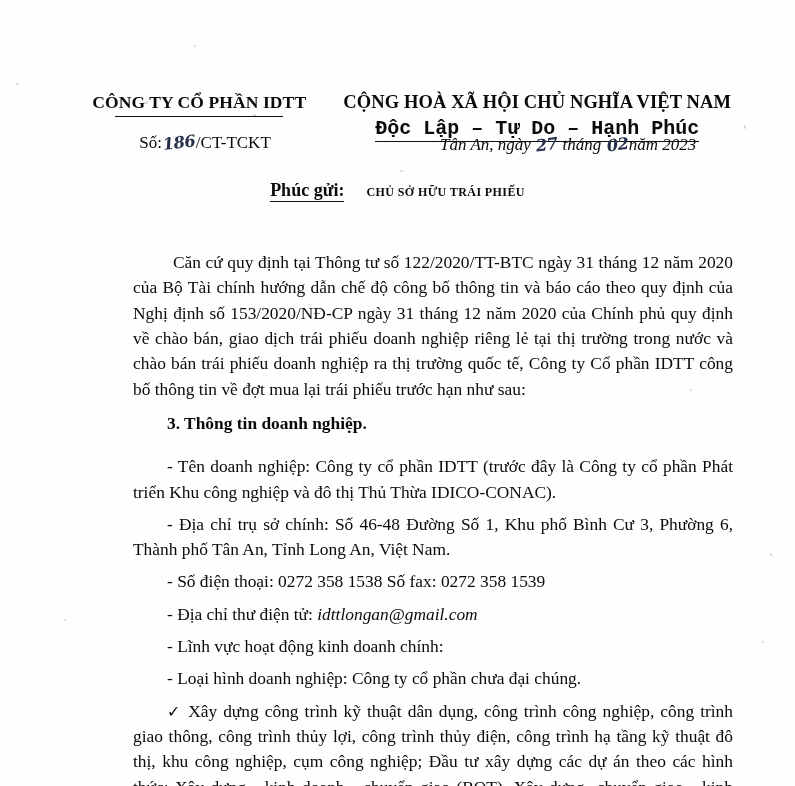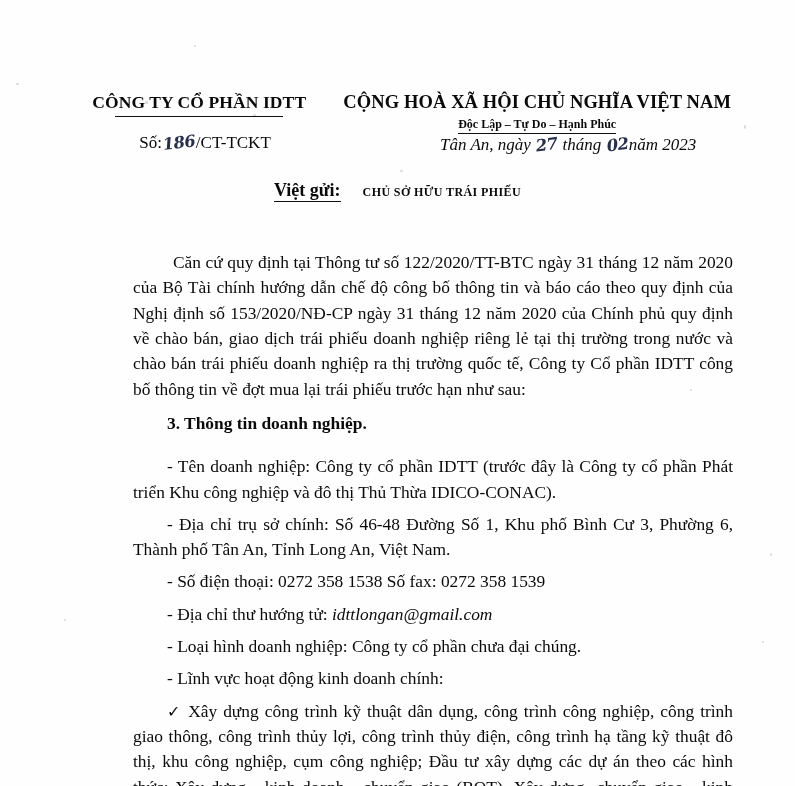--- a/index.html
+++ b/index.html
@@ -56,26 +56,27 @@
     white-space: nowrap;
   }
   .nation-name {
     font-weight: bold;
     font-size: 18.5px;
     letter-spacing: .1px;
     white-space: nowrap;
   }
   .motto {
     font-weight: bold;
-    font-size: 12px;
+    font-size: 20px;
     margin-top: 4px;
     display: inline-block;
     border-bottom: 1.6px solid #111;
     padding-bottom: 1px;
     white-space: nowrap;
+    font-family: Liberation Mono, monospace;
   }
   .rule-under-org {
     width: 168px;
     height: 0;
     border-top: 1.7px solid #111;
     margin: 3px auto 0 auto;
   }
 
   .doc-no {
     position: absolute;
@@ -187,43 +188,43 @@
   </div>
 
   <div class="place-date">
     <span>Tân An, ngày</span>
     <span class="hand">27</span>
     <span>tháng</span>
     <span class="hand">02</span><span>năm 2023</span>
   </div>
 
   <div class="recipient">
-    <span class="to-label">Việt gửi:</span><span class="to-value">CHỦ SỞ HỮU TRÁI PHIẾU</span>
+    <span class="to-label">Phúc gửi:</span><span class="to-value">CHỦ SỞ HỮU TRÁI PHIẾU</span>
   </div>
 
   <div class="body">
 
     <p class="para indent">Căn cứ quy định tại Thông tư số 122/2020/TT-BTC ngày 31 tháng 12 năm 2020 của Bộ Tài chính hướng dẫn chế độ công bố thông tin và báo cáo theo quy định của Nghị định số 153/2020/NĐ-CP ngày 31 tháng 12 năm 2020 của Chính phủ quy định về chào bán, giao dịch trái phiếu doanh nghiệp riêng lẻ tại thị trường trong nước và chào bán trái phiếu doanh nghiệp ra thị trường quốc tế, Công ty Cổ phần IDTT công bố thông tin về đợt mua lại trái phiếu trước hạn như sau:</p>
 
     <div class="section-head">3. Thông tin doanh nghiệp.</div>
 
     <p class="para indent-sm">- Tên doanh nghiệp: Công ty cổ phần IDTT (trước đây là Công ty cổ phần Phát triển Khu công nghiệp và đô thị Thủ Thừa IDICO-CONAC).</p>
 
     <p class="para indent-sm item">- Địa chỉ trụ sở chính: Số 46-48 Đường Số 1, Khu phố Bình Cư 3, Phường 6, Thành phố Tân An, Tỉnh Long An, Việt Nam.</p>
 
     <p class="para indent-sm item">- Số điện thoại: 0272 358 1538 Số fax: 0272 358 1539</p>
 
     <p class="para indent-sm item">
-      <span>- Địa chỉ thư hướng tử:</span>
+      <span>- Địa chỉ thư điện tử:</span>
       <span class="email">idttlongan@gmail.com</span>
     </p>
 
+    <p class="para indent-sm item">- Lĩnh vực hoạt động kinh doanh chính:</p>
+
     <p class="para indent-sm item">- Loại hình doanh nghiệp: Công ty cổ phần chưa đại chúng.</p>
-
-    <p class="para indent-sm item">- Lĩnh vực hoạt động kinh doanh chính:</p>
 
     <p class="para indent-sm item">
       <span class="tick">✓</span>
       <span>Xây dựng công trình kỹ thuật dân dụng, công trình công nghiệp, công trình giao thông, công trình thủy lợi, công trình thủy điện, công trình hạ tầng kỹ thuật đô thị, khu công nghiệp, cụm công nghiệp; Đầu tư xây dựng các dự án theo các hình thức: Xây dựng - kinh doanh - chuyển giao (BOT), Xây dựng -chuyển giao - kinh doanh (BTO),  Xây dựng - kinh doanh (BO), Xây dựng - chuyển giao (BT); Đầu tư kinh doanh khách sạn, dịch vụ du lịch, vui chơi giải trí; Xây dựng công trình điện hạ thế, trung thế đến 35kV.</span>
     </p>
 
   </div>
 </div>
 
 </body></html>

